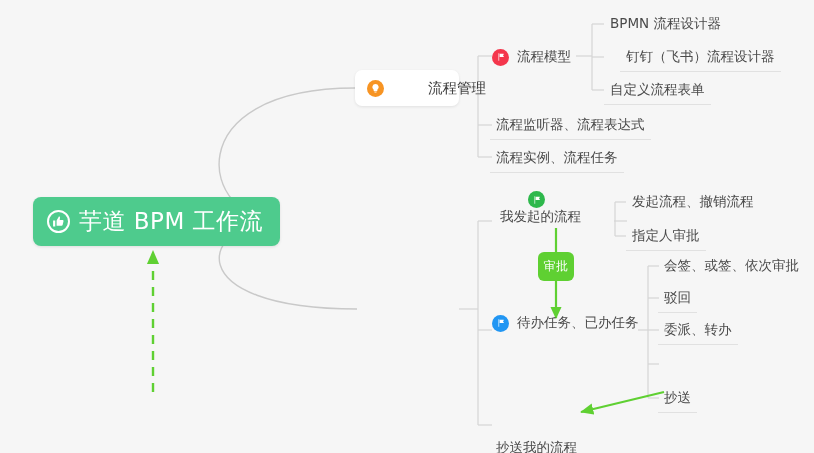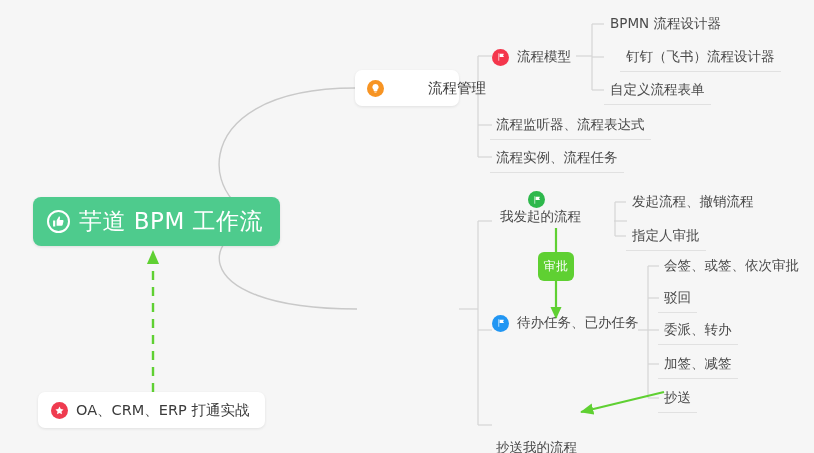--- a/index.html
+++ b/index.html
@@ -294,33 +294,22 @@
 
   <div class="leaf-node" style="left:658px; top:254px;">
     <span>会签、或签、依次审批</span>
   </div>
   <div class="leaf-node bordered" style="left:658px; top:286px;">
     <span>驳回</span>
   </div>
   <div class="leaf-node bordered" style="left:658px; top:318px;">
     <span>委派、转办</span>
   </div>
-  <div class="leaf-node bordered" style="left:658px; top:352px;">
-    <span>加签、减签</span>
-  </div>
   <div class="leaf-node bordered" style="left:658px; top:386px;">
     <span>抄送</span>
   </div>
 
   <div class="leaf-node bordered" style="left:490px; top:436px;">
     <span>抄送我的流程</span>
   </div>
 
-  <div id="node-bottom-note">
-    <span class="circ-icon ic-red">
-      <svg width="11" height="11" viewBox="0 0 24 24" fill="#ffffff">
-        <path d="M12 3.2l2.7 5.6 6.1.9-4.4 4.3 1 6.1-5.4-2.9-5.4 2.9 1-6.1L3.2 9.7l6.1-.9z"></path>
-      </svg>
-    </span>
-    <span class="card-label">OA、CRM、ERP 打通实战</span>
-  </div>
 
 </div>
 
 </body></html>

